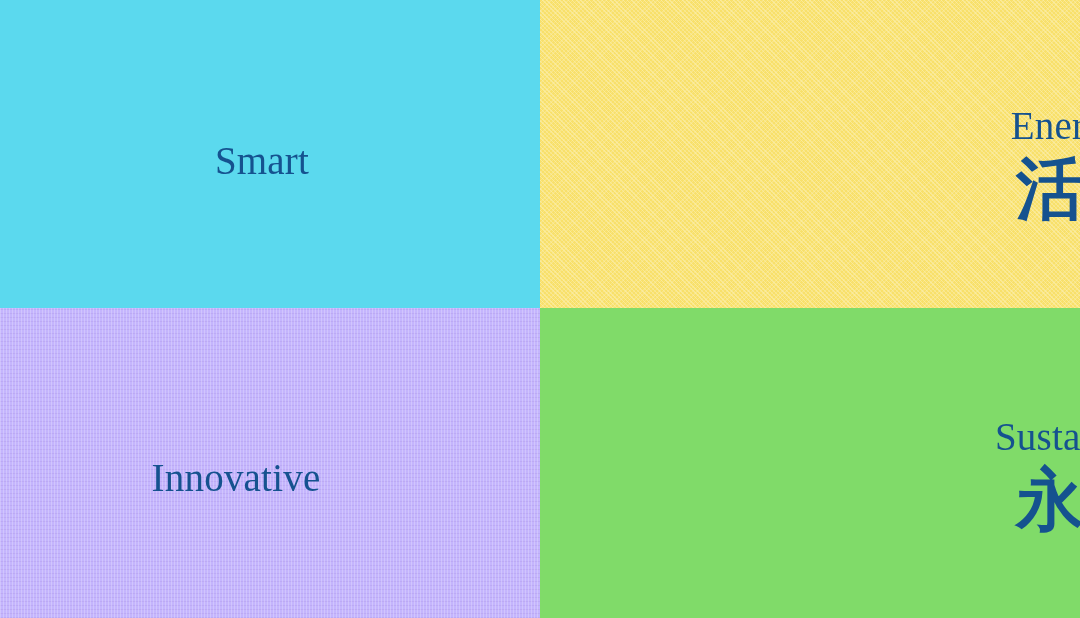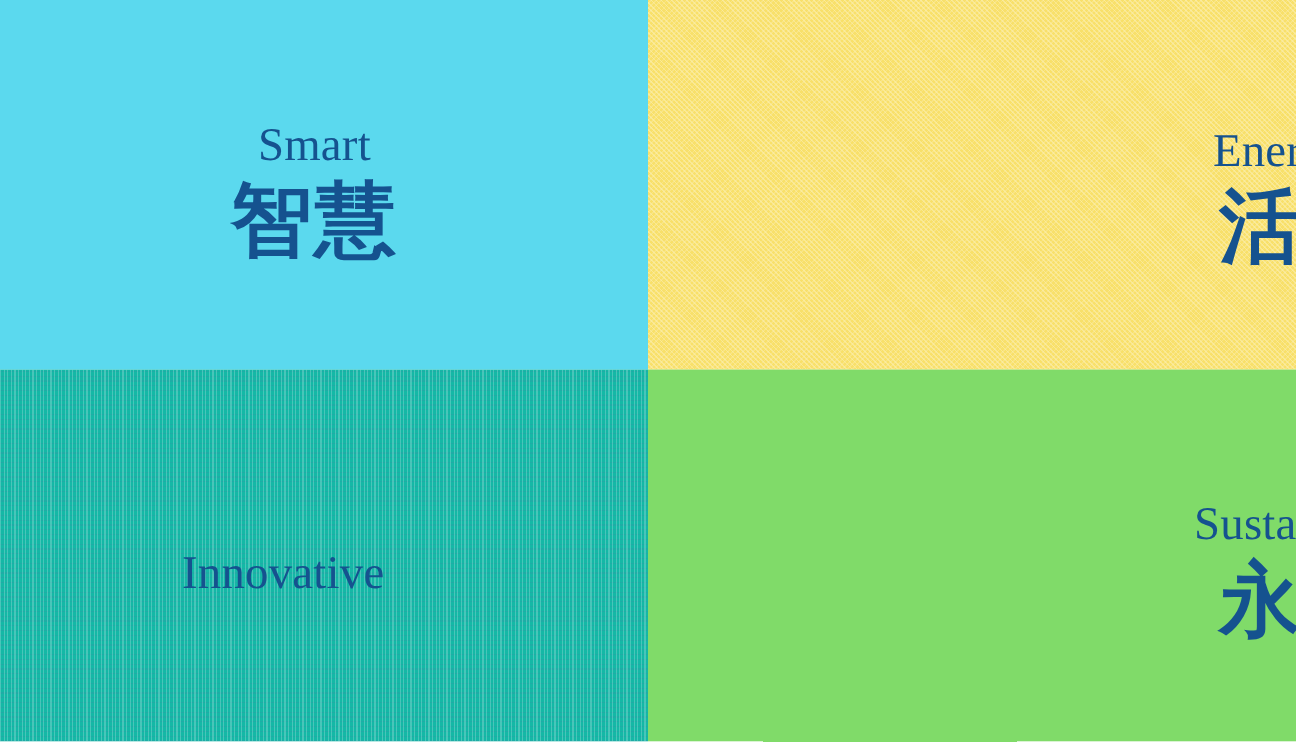--- a/index.html
+++ b/index.html
@@ -86,33 +86,32 @@
 </style>
 </head>
 <body>
 
 <div id="board" style="width: 1080px; height: 618px; grid-template-columns: 540px 540px; grid-template-rows: 308px 310px;">
 
   <div class="quad" id="q-smart" style="background-color: rgb(91, 217, 238);">
     <div class="texture"></div>
     <div class="quad-inner">
       <div class="label-en" style="color: rgb(21, 82, 143);">Smart</div>
-      <div class="label-zh" style="color: rgb(21, 82, 143);">智慧</div>
     </div>
   </div>
 
   <div class="quad tex-diag" id="q-energetic" style="background-color: rgb(248, 224, 106);">
     <div class="texture"></div>
     <div class="quad-inner">
       <div class="label-en" style="color: rgb(21, 82, 143);">Energetic</div>
       <div class="label-zh" style="color: rgb(21, 82, 143);">活力</div>
     </div>
   </div>
 
-  <div class="quad tex-vert" id="q-innovative" style="background-color: #14b8a6;">
+  <div class="quad tex-vert" id="q-innovative" style="background-color: #c4b5fd;">
     <div class="texture"></div>
     <div class="quad-inner">
       <div class="label-en" style="color: rgb(21, 82, 143);">Innovative</div>
     </div>
   </div>
 
   <div class="quad" id="q-sustainable" style="background-color: rgb(128, 219, 105);">
     <div class="texture"></div>
     <div class="quad-inner">
       <div class="label-en" style="color: rgb(21, 82, 143);">Sustainable</div>

